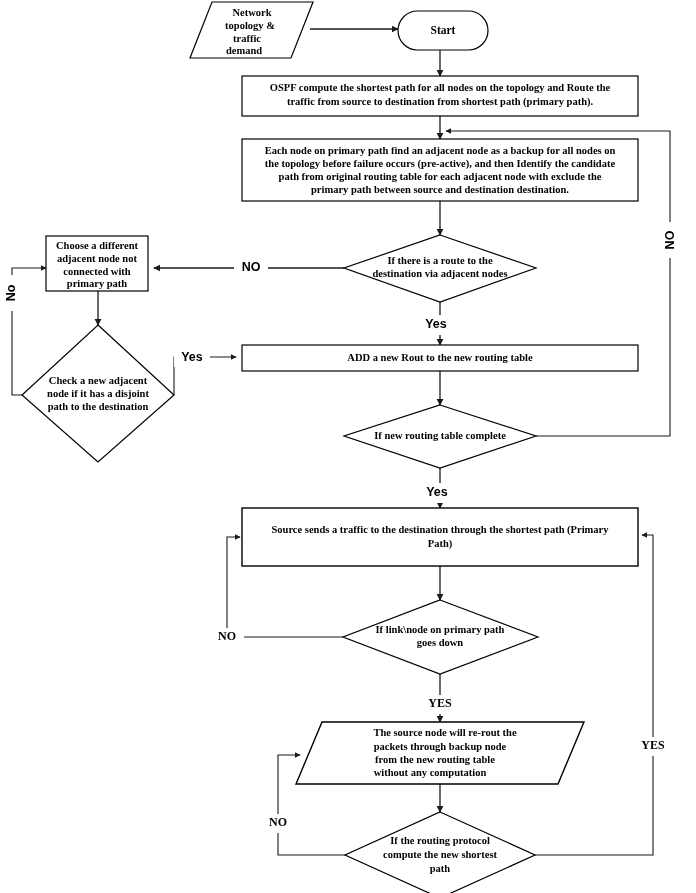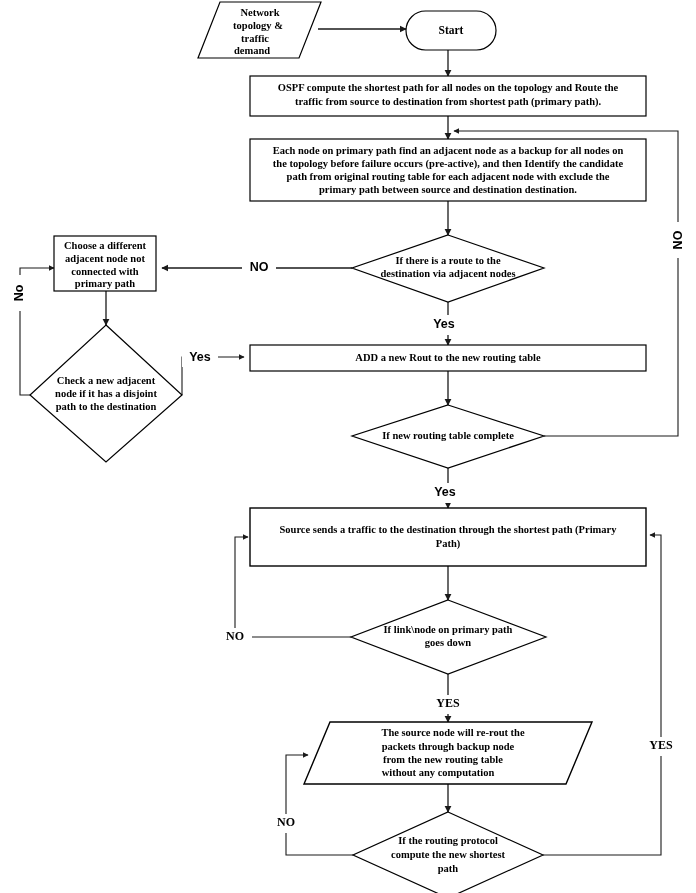--- a/index.html
+++ b/index.html
@@ -10,21 +10,20 @@
   body {
     width: 696px;
     height: 893px;
     font-family: "Liberation Serif", serif;
     overflow: hidden;
   }
   #flowchart-root {
     position: relative;
     width: 580px;
     height: 893px;
-    padding-left: 8px;
   }
   svg#flow-svg {
     display: block;
     width: 696px;
     height: 893px;
   }
   .node-shape {
     fill: #ffffff;
     stroke: #000000;
     stroke-width: 1.2;

